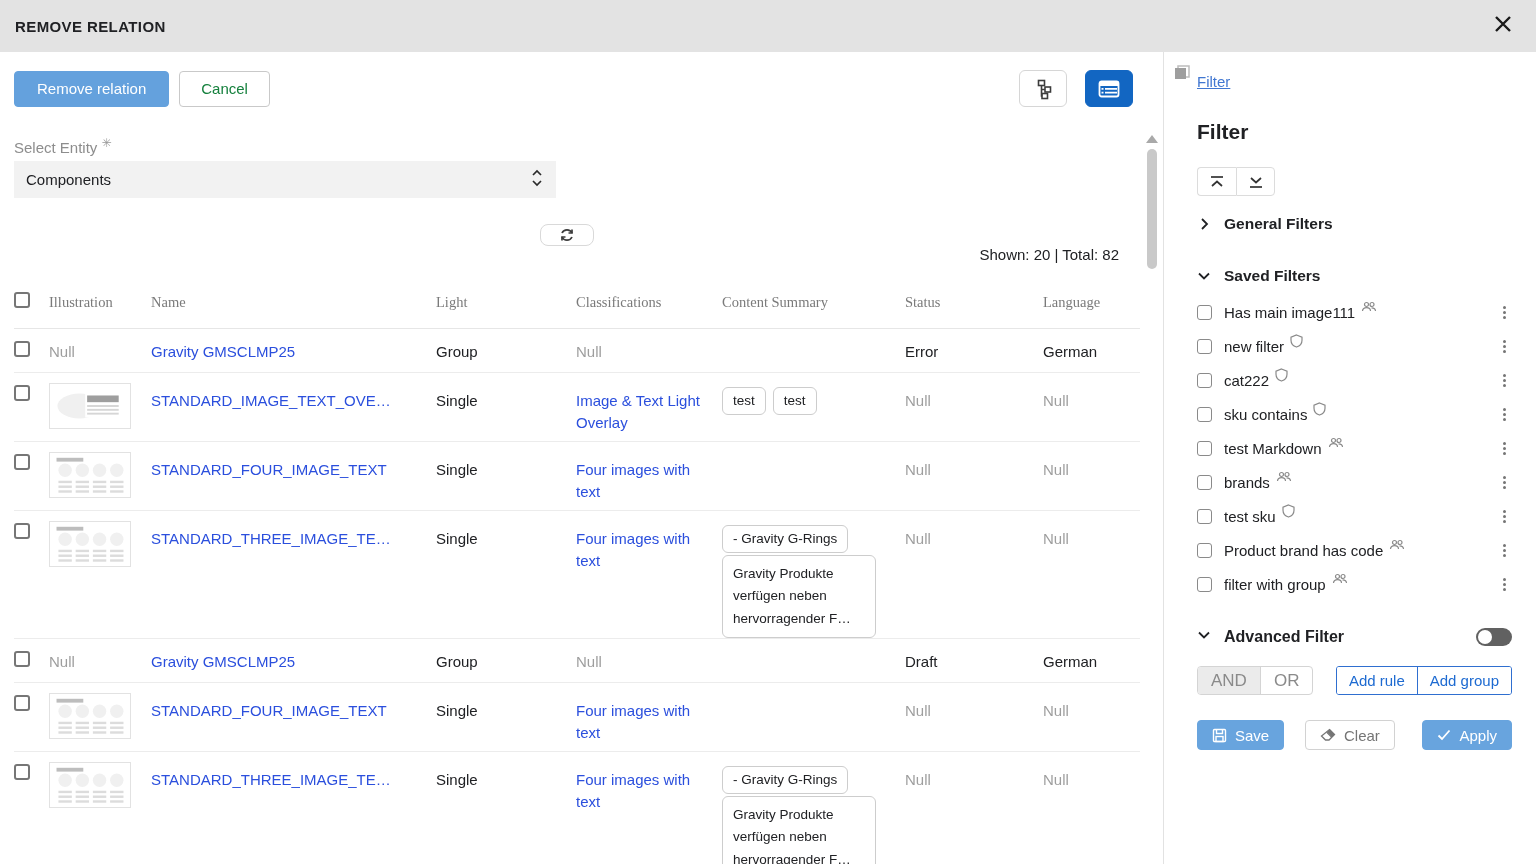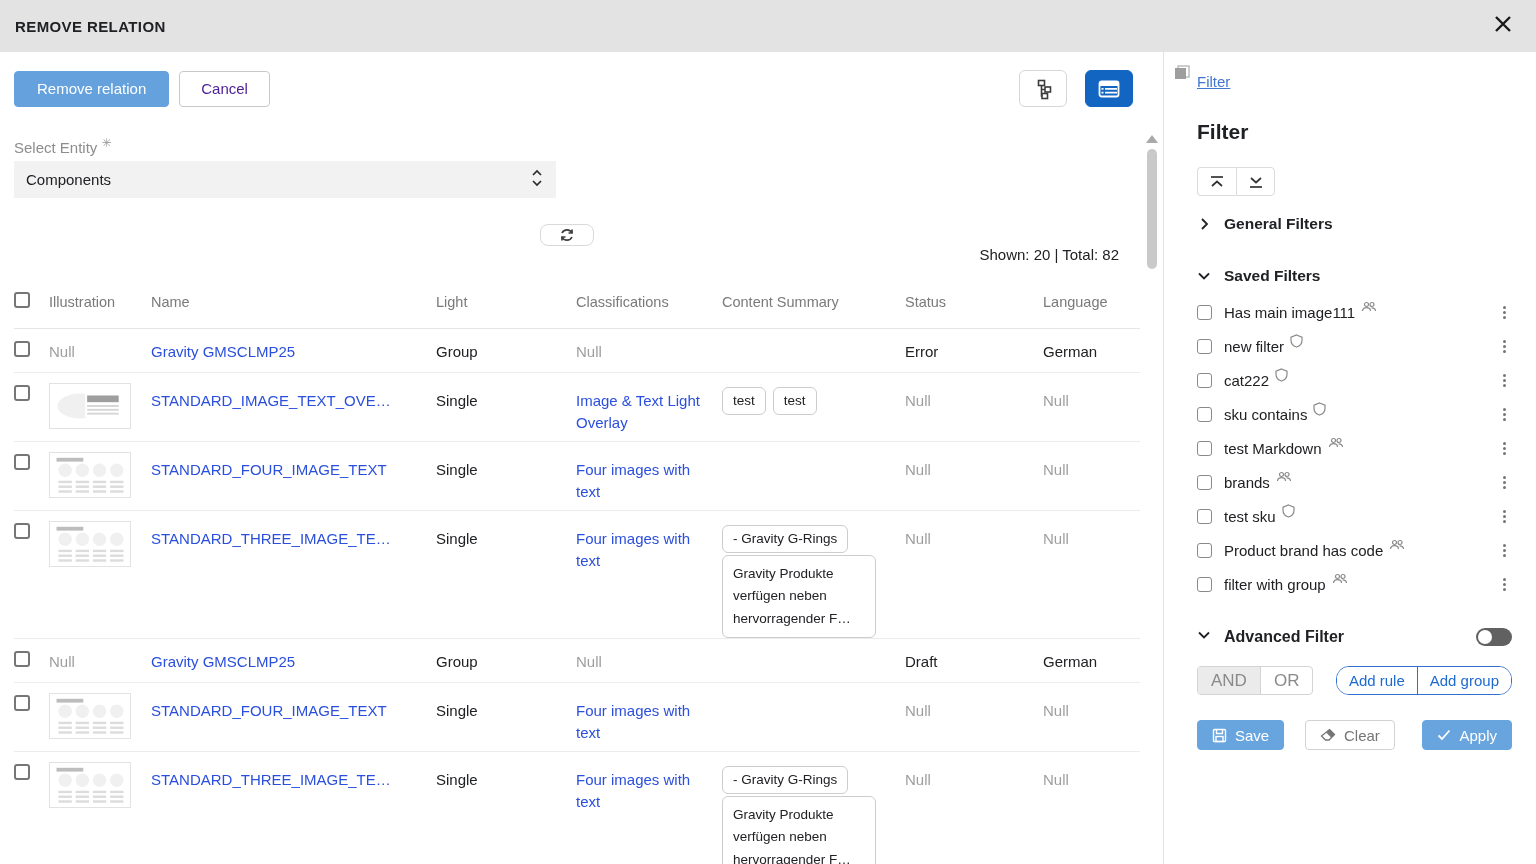--- a/index.html
+++ b/index.html
@@ -14,21 +14,21 @@
   .close-btn { position:absolute; right:18px; top:9px; width:30px; height:30px;
     display:flex; align-items:center; justify-content:center; cursor:pointer; }
 
   
   .main { position:absolute; top:52px; left:0; width:1163px; height:812px; background:#fff; }
 
   .toolbar { position:absolute; top:18px; left:14px; width:1119px; height:37px; display:flex; align-items:center; }
   .btn { border-radius:4px; font-size:15px; height:36px; display:inline-flex; align-items:center;
     justify-content:center; cursor:pointer; }
   .btn-primary { background:#64a1dd; color:#fff; padding:0 22px; border:1px solid #64a1dd; }
-  .btn-plain { background:#fff; color:#4c1d95; border:1px solid #c9c9c9; padding:0 21px; margin-left:10px; }
+  .btn-plain { background:#fff; color:#15803d; border:1px solid #c9c9c9; padding:0 21px; margin-left:10px; }
   .view-btns { margin-left:auto; display:flex; gap:18px; }
   .icon-btn { width:48px; height:37px; border-radius:6px; display:flex; align-items:center;
     justify-content:center; cursor:pointer; }
   .icon-btn.inactive { background:#fff; border:1px solid #d6d6d6; }
   .icon-btn.active { background:#1266c2; border:1px solid #1266c2; }
 
   .entity-label { position:absolute; top:84px; left:14px; font-size:15px; color:#8d8d8d; }
   .entity-label .req { color:#9a9a9a; font-size:12px; vertical-align:6px; margin-left:4px; }
   .entity-select { position:absolute; top:109px; left:14px; width:542px; height:37px;
     background:#f2f2f2; display:flex; align-items:center; cursor:pointer; }
@@ -39,21 +39,21 @@
   .refresh-btn { width:54px; height:38px; border:1px solid #d9d9d9; border-radius:8px; background:#fff;
     display:flex; align-items:center; justify-content:center; cursor:pointer; }
   .shown-info { margin-left:auto; font-size:15px; color:#202124; }
 
   
   .tbl { position:absolute; top:226px; left:14px; width:1126px; }
   .trow { display:grid; grid-template-columns:35px 102px 285px 140px 146px 183px 138px 97px;
     border-bottom:1px solid #ececec; }
   .trow > div { padding-top:12px; padding-right:10px; font-size:15px; line-height:1.5; }
   .thead > div { color:#7a7a7a; padding-top:14px; padding-bottom:13px; font-size:14.5px; }
-  .thead { border-bottom:1px solid #e6e6e6; }
+  .thead { border-bottom:1px solid #e6e6e6;font-family:Liberation Serif, serif; }
   .r44 { height:44px; } .r69 { height:69px; } .r128 { height:128px; } .r119 { height:119px; border-bottom:none; }
   .muted { color:#9e9e9e; }
   .link { color:#2b4fdd; cursor:pointer; text-decoration:none; }
   .cbx { width:16px; height:16px; border:2px solid #767676; border-radius:3px; background:#fff;
     display:inline-block; cursor:pointer; }
   .thumb { width:82px; height:46px; border:1px solid #e2e2e2; background:#fff; }
   .chiprow { display:flex; gap:7px; flex-wrap:wrap; }
   .chip { display:inline-block; border:1px solid #cdcdcd; border-radius:6px; padding:3px 10px;
     font-size:13.5px; background:#fff; white-space:nowrap; }
   .sumbox { width:154px; border:1px solid #cdcdcd; border-radius:6px; padding:7px 10px;
@@ -94,21 +94,21 @@
   .adv-row .section-title { font-size:16px; font-weight:700; margin-left:13px; }
   .toggle { margin-left:auto; width:36px; height:18px; border-radius:9px; background:#616161;
     position:relative; cursor:pointer; }
   .toggle .knob { position:absolute; left:2px; top:2px; width:14px; height:14px; border-radius:50%; background:#fff; }
 
   .rule-row { position:absolute; top:614px; left:33px; width:315px; display:flex; align-items:center; }
   .andor { display:flex; border:1px solid #d4d4d4; border-radius:4px; overflow:hidden; height:29px; }
   .andor .seg { font-size:17px; color:#8a8a8a; display:flex; align-items:center; padding:0 13px; cursor:pointer; }
   .andor .seg.sel { background:#ebebeb; }
   .andor .seg + .seg { border-left:1px solid #d4d4d4; }
-  .addgrp { margin-left:auto; display:flex; border:1px solid #2f6fd0; border-radius:13px; overflow:hidden; height:29px; }
+  .addgrp { margin-left:auto; display:flex; border:1px solid #2f6fd0; border-radius:3px; overflow:hidden; height:29px; }
   .addgrp .seg { font-size:15px; color:#1d6ad1; display:flex; align-items:center; padding:0 12px;
     background:#fff; cursor:pointer; }
   .addgrp .seg + .seg { border-left:1px solid #2f6fd0; }
 
   .actions-row { position:absolute; top:668px; left:33px; width:315px; display:flex; align-items:center; }
   .act-btn { height:30px; border-radius:4px; font-size:15px; display:inline-flex; align-items:center;
     gap:8px; padding:0 14px; cursor:pointer; }
   .act-blue { background:#68a4de; border:1px solid #68a4de; color:#fff; }
   .act-white { background:#fff; border:1px solid #d2d2d2; color:#757575; position:absolute; left:108px; }
   .act-apply { position:absolute; right:0; }

